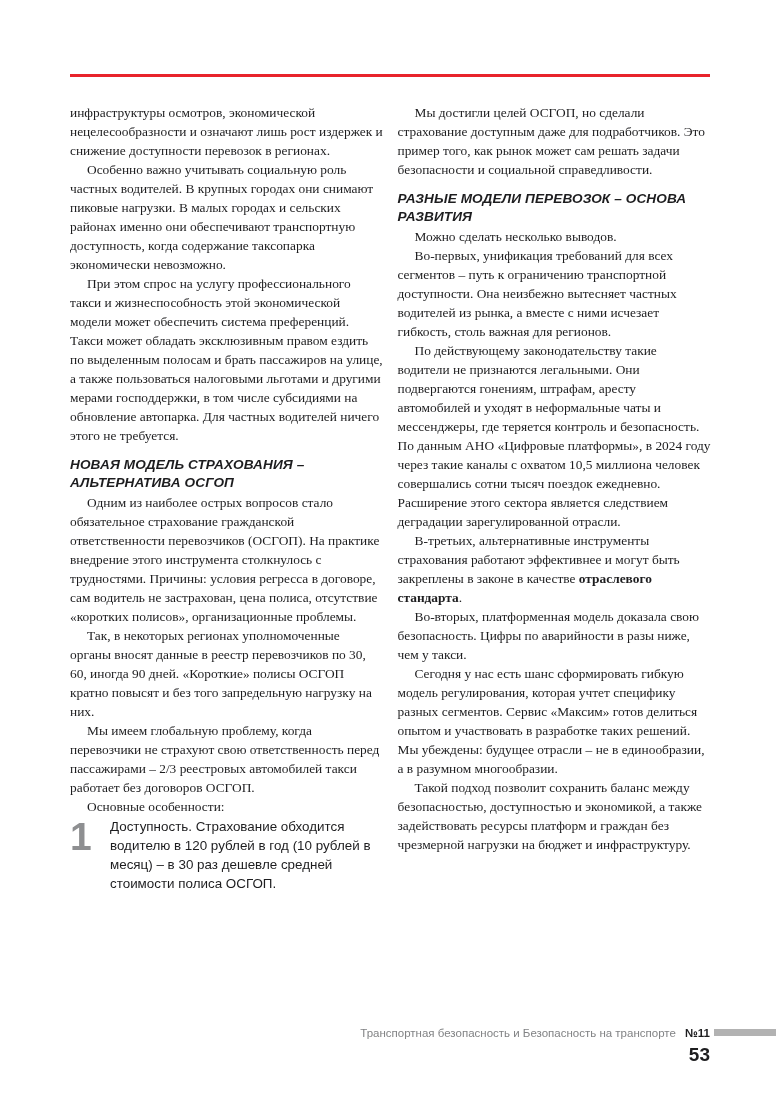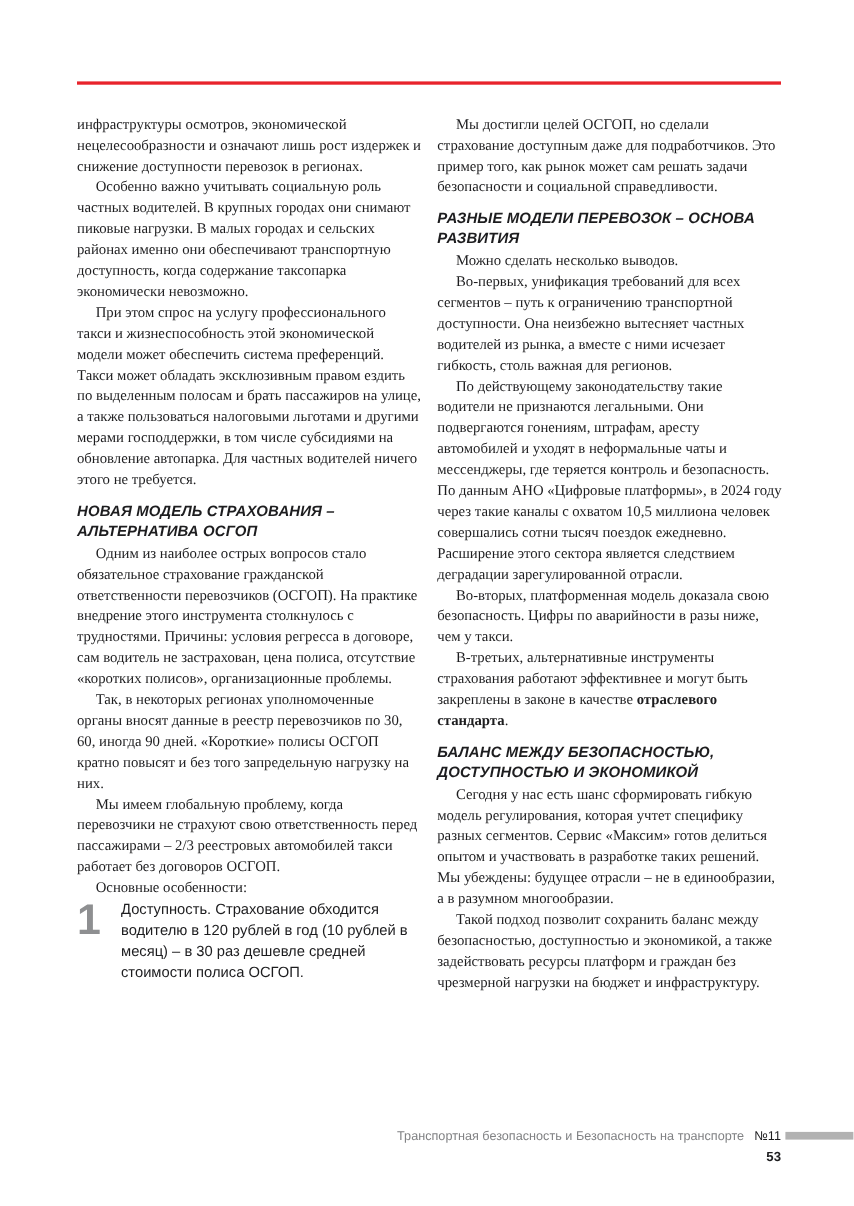--- a/index.html
+++ b/index.html
@@ -29,28 +29,28 @@
   }
   .feature .ftext { flex:1; padding-top:0; }
 
   .p-end { position:relative; }
 
   .footer-line {
     position:absolute; top:1026px; right:66px; width:600px;
     text-align:right; font-size:11.5px; color:#818284; line-height:14px;
     white-space:nowrap;
   }
-  .footer-line .issue { color:#1d1d1f; font-weight:normal; margin-left:6px; }
+  .footer-line .issue { color:#1d1d1f; font-weight:bold; margin-left:6px; }
   .footer-bar {
     position:absolute; top:1029px; right:0; width:62px; height:7px;
     background:#b2b2b2;
   }
   .page-num {
     position:absolute; top:1044px; right:66px;
-    font-size:12px; font-weight:bold; color:#1d1d1f;
+    font-size:19px; font-weight:bold; color:#1d1d1f;
   }
 </style>
 </head>
 <body>
 
 <div class="page">
   <div class="top-rule"></div>
 
   <div class="columns">
 
@@ -76,26 +76,25 @@
     </div>
 
     <div class="col">
       <p class="body-p">Мы достигли целей ОСГОП, но сделали страхование доступным даже для подработчиков. Это пример того, как рынок может сам решать задачи безопасности и социальной справедливости.</p>
 
       <h3 class="sec-heading">РАЗНЫЕ МОДЕЛИ ПЕРЕВОЗОК – ОСНОВА РАЗВИТИЯ</h3>
 
       <p class="body-p">Можно сделать несколько выводов.</p>
       <p class="body-p">Во-первых, унификация требований для всех сегментов – путь к ограничению транспортной доступности. Она неизбежно вытесняет частных водителей из рынка, а вместе с ними исчезает гибкость, столь важная для регионов.</p>
       <p class="body-p">По действующему законодательству такие водители не признаются легальными. Они подвергаются гонениям, штрафам, аресту автомобилей и уходят в неформальные чаты и мессенджеры, где теряется контроль и безопасность. По данным АНО «Цифровые платформы», в 2024 году через такие каналы с охватом 10,5 миллиона человек совершались сотни тысяч поездок ежедневно. Расширение этого сектора является следствием деградации зарегулированной отрасли.</p>
-      <p class="body-p">Во-вторых, платформенная модель доказала свою безопасность. Цифры по аварийности в разы ниже, чем у такси.</p>
       <p class="body-p">
         <span>В-третьих, альтернативные инструменты страхования работают эффективнее и могут быть закреплены в законе в качестве </span><b>отраслевого стандарта</b><span>.</span>
       </p>
+      <p class="body-p">Во-вторых, платформенная модель доказала свою безопасность. Цифры по аварийности в разы ниже, чем у такси.</p>
 
-      <h3 class="sec-heading">БАЛАНС МЕЖДУ БЕЗОПАСНОСТЬЮ, ДОСТУПНОСТЬЮ И ЭКОНОМИКОЙ</h3>
 
       <p class="body-p">Сегодня у нас есть шанс сформировать гибкую модель регулирования, которая учтет специфику разных сегментов. Сервис «Максим» готов делиться опытом и участвовать в разработке таких решений. Мы убеждены: будущее отрасли – не в единообразии, а в разумном многообразии.</p>
       <p class="body-p p-end">
         <span>Такой подход позволит сохранить баланс между безопасностью, доступностью и экономикой, а также задействовать ресурсы платформ и граждан без чрезмерной нагрузки на бюджет и инфраструктуру.</span>
         
       </p>
     </div>
   </div>
 </div>
 

